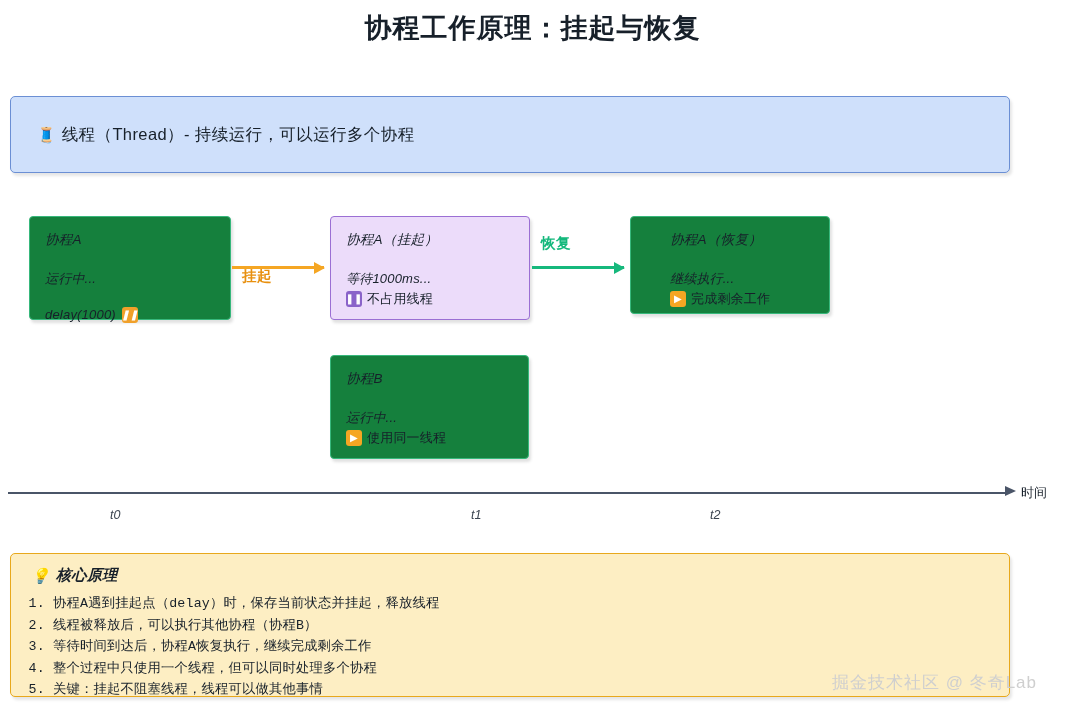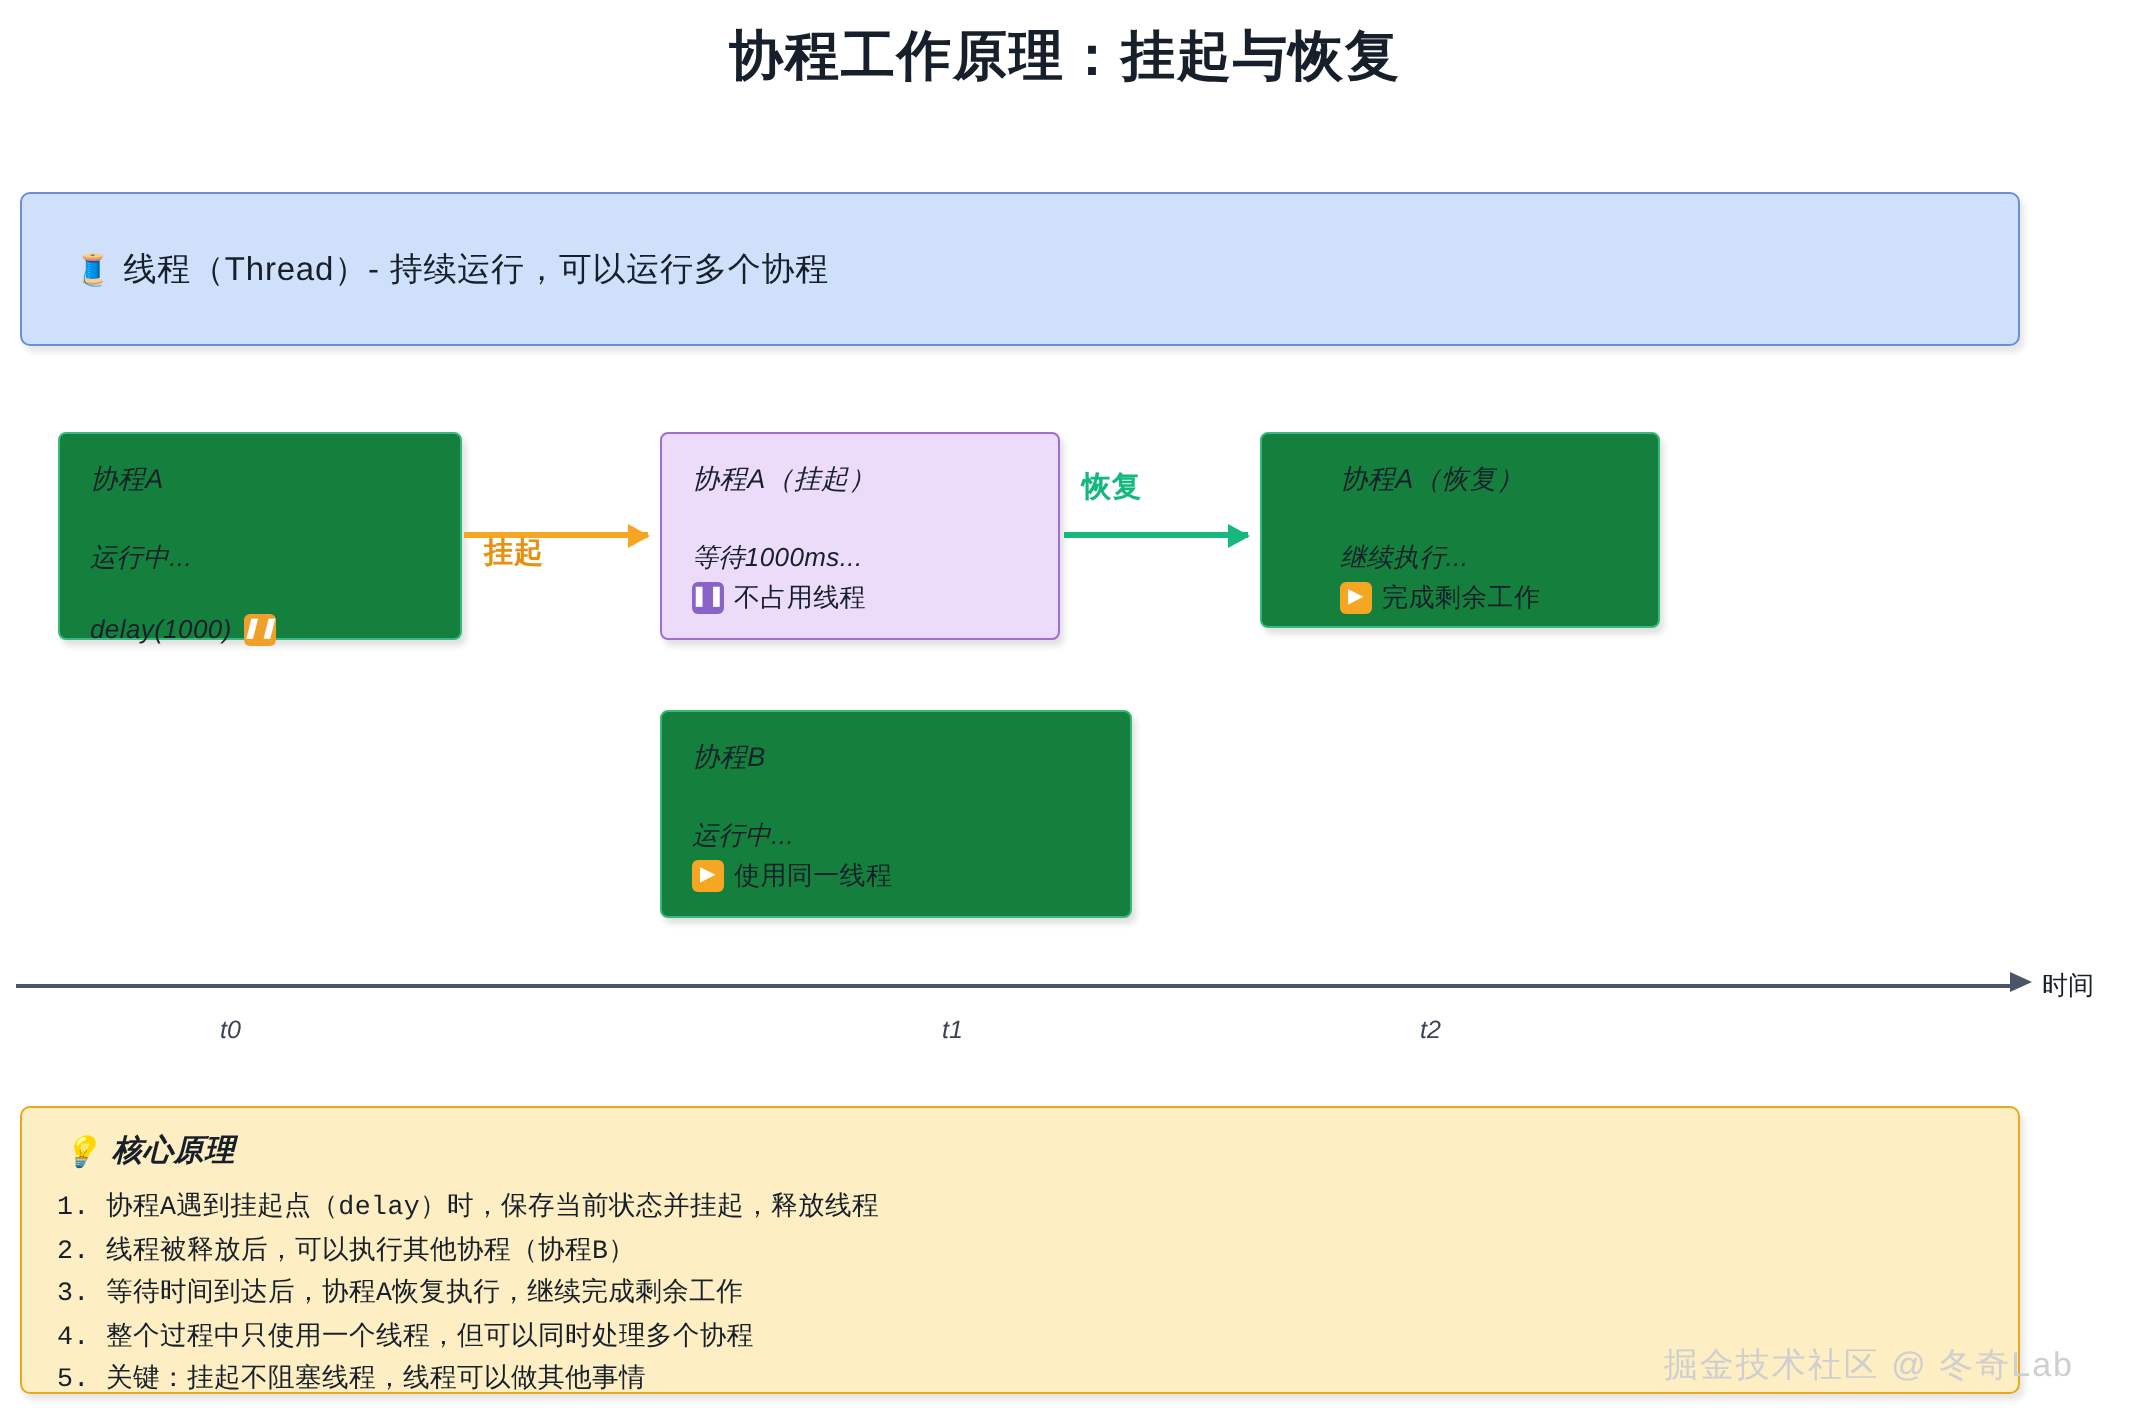--- a/index.html
+++ b/index.html
@@ -67,21 +67,21 @@
     align-items: center;
   }
   .box .bx-line.italic { font-style: italic; margin-top: 16px; }
 
   .green { background: #15803d; border: 1.5px solid #37b87c; }
   .purple { background: #ecdcfa; border: 1.5px solid #9b6fd4; }
 
   #box-a     { left: 29px;  top: 216px; width: 202px; height: 104px; }
   #box-a-sus { left: 330px; top: 216px; width: 200px; height: 104px; }
   #box-a-res { left: 630px; top: 216px; width: 200px; height: 98px; padding-left: 39px; }
-  #box-b     { left: 330px; top: 355px; width: 236px; height: 104px; }
+  #box-b     { left: 330px; top: 355px; width: 199px; height: 104px; }
 
   .badge {
     display: inline-flex;
     align-items: center;
     justify-content: center;
     width: 16px; height: 16px;
     border-radius: 3px;
     font-size: 10px;
     color: #fff;
     margin-right: 5px;

